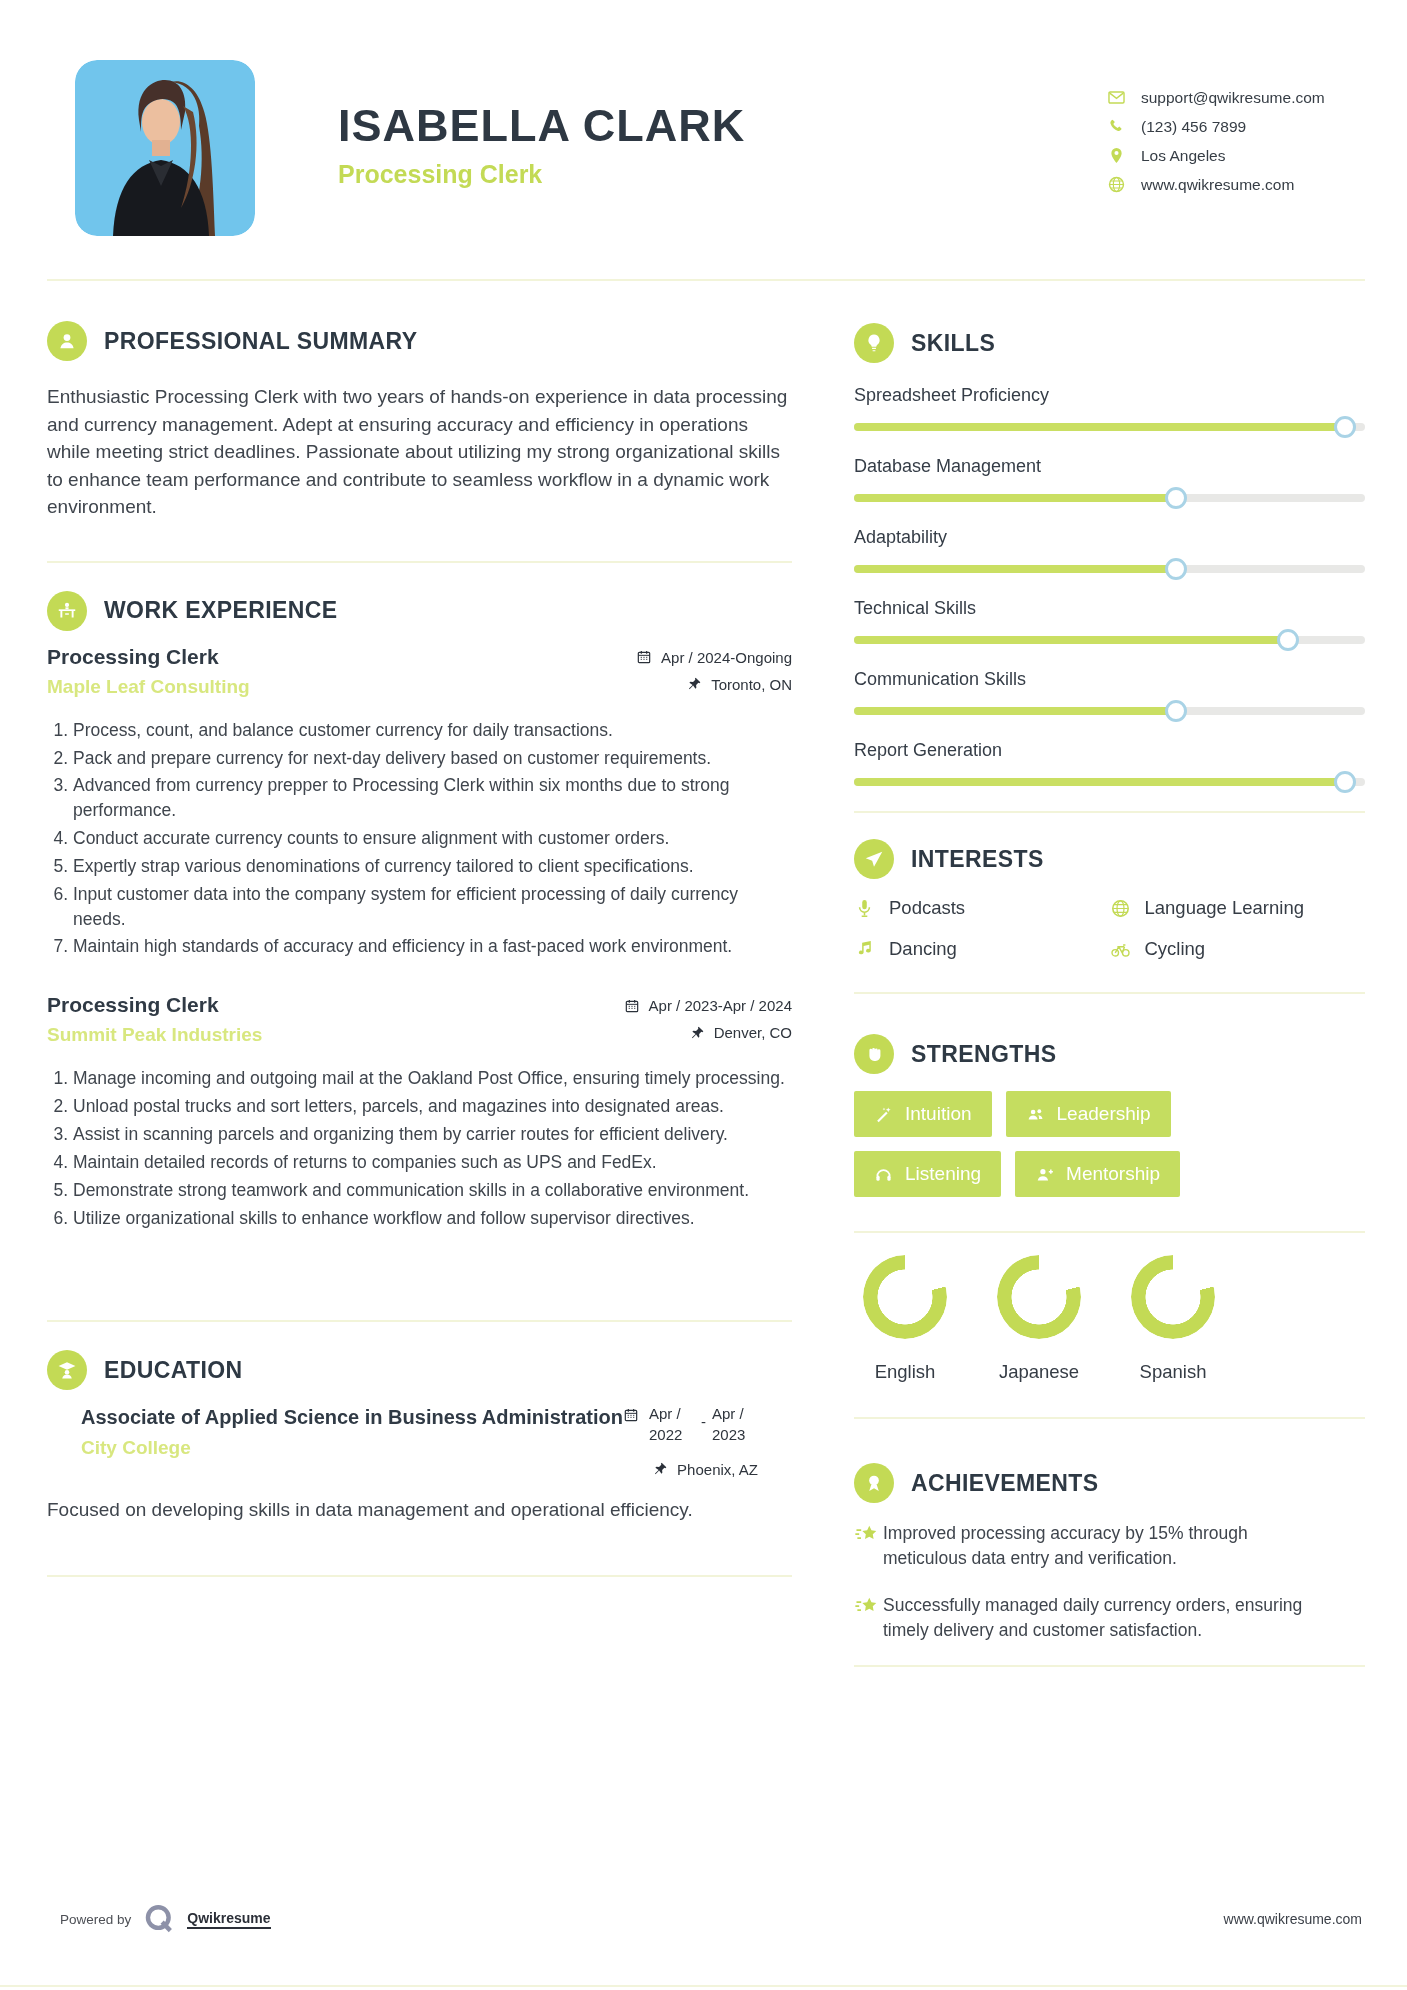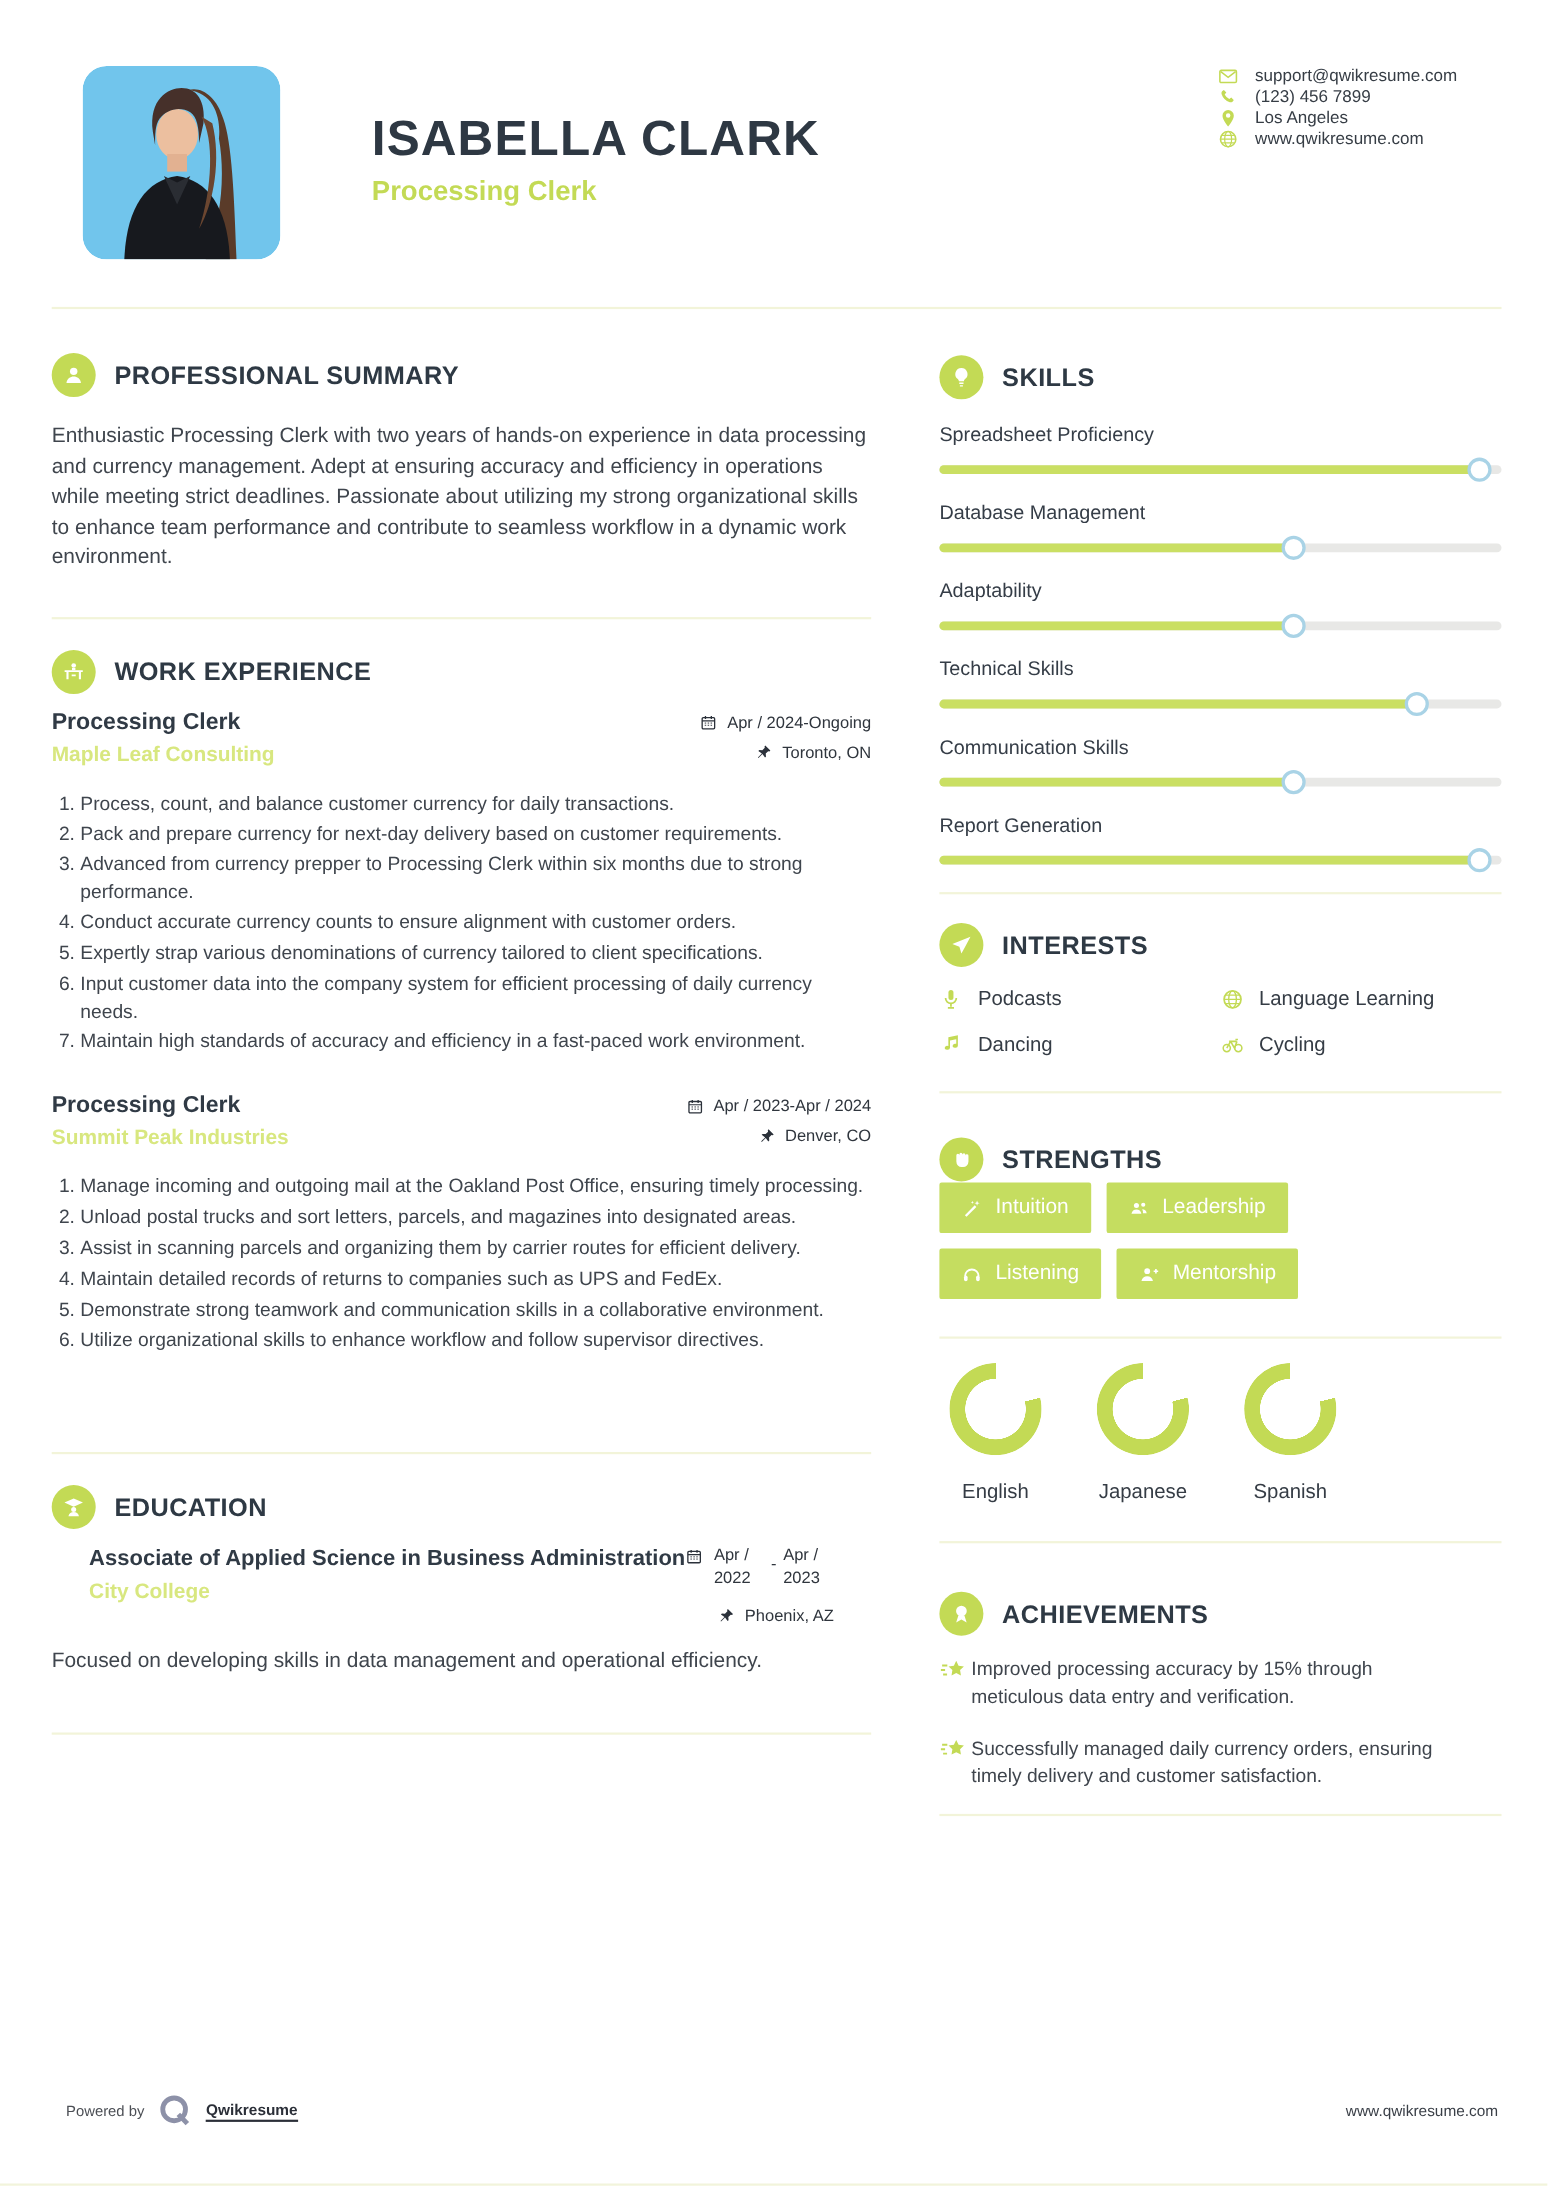--- a/index.html
+++ b/index.html
@@ -7,21 +7,21 @@
   .page{position:relative;width:1407px;height:1990px;background:#fff;overflow:hidden;}
   .page::after{content:"";position:absolute;left:0;right:0;bottom:3px;height:2px;background:#f2f4db;}
 
   
   header{display:flex;align-items:flex-start;padding:60px 45px 0 75px;}
   .photo{width:180px;height:176px;border-radius:22px;overflow:hidden;flex:0 0 auto;}
   .photo svg{display:block;width:100%;height:100%;}
   .idblock{margin-left:83px;padding-top:43px;flex:1 1 auto;}
   .name{margin:0;font-size:45px;font-weight:800;letter-spacing:1px;color:#2e3843;line-height:1;}
   .role{margin-top:12px;font-size:25px;font-weight:600;color:#c3da55;}
-  .contact{display:flex;flex-direction:column;gap:0;padding-top:0;min-width:255px;}
+  .contact{display:flex;flex-direction:column;gap:10px;padding-top:0;min-width:255px;margin-top:28px;}
   .c-row{display:flex;align-items:center;gap:15px;}
   .c-icon{width:19px;height:19px;color:#c3da55;flex:0 0 auto;}
   .c-text{font-size:15.5px;color:#363d45;}
 
   .hdiv{margin-top:43px;height:2px;background:#f2f4d9;margin-left:47px;margin-right:42px;}
 
   
   .cols{display:flex;align-items:flex-start;padding:0 42px 0 47px;gap:62px;}
   .left{width:745px;flex:0 0 745px;}
   .right{width:511px;flex:0 0 511px;}
@@ -71,21 +71,21 @@
   .trackfill{height:100%;width:calc(var(--p)*1%);background:#cadf63;border-radius:4px;}
   .knob{position:absolute;top:-7px;left:calc(var(--p)*1% - 11px);width:16px;height:16px;background:#fff;border:3px solid #a9d3e6;border-radius:50%;}
   .div-s{margin-top:18px;}
   .int-head{margin-top:26px;}
   .int-grid{display:grid;grid-template-columns:1fr 1fr;row-gap:19px;margin-top:18px;}
   .int-item{display:flex;align-items:center;gap:14px;}
   .int-icon{width:21px;height:21px;color:#c3da55;flex:0 0 auto;}
   .int-label{font-size:18.5px;color:#353c45;}
   .div-i{margin-top:32px;}
   .str-head{margin-top:40px;}
-  .chips{display:flex;flex-wrap:wrap;gap:14px;margin-top:1px;max-width:400px;}
+  .chips{display:flex;flex-wrap:wrap;gap:14px;margin-top:17px;max-width:400px;}
   .chip{display:inline-flex;align-items:center;gap:12px;background:#c5dd60;color:#fff;font-size:19px;padding:12px 20px;border-radius:2px;}
   .chip-icon{width:19px;height:19px;color:#fff;flex:0 0 auto;}
   .div-st{margin-top:34px;}
   .lang-head{margin-top:36px;}
   .langs{display:flex;gap:44px;margin-top:22px;padding-left:6px;}
   .lang{display:flex;flex-direction:column;align-items:center;width:90px;}
   .ring{width:84px;height:84px;border-radius:50%;
         background:conic-gradient(from 0deg, transparent 0 calc((100 - var(--p)) * 3.6deg), #c3da55 calc((100 - var(--p)) * 3.6deg));
         -webkit-mask:radial-gradient(closest-side,transparent 65%,#000 66%);
         mask:radial-gradient(closest-side,transparent 65%,#000 66%);}

